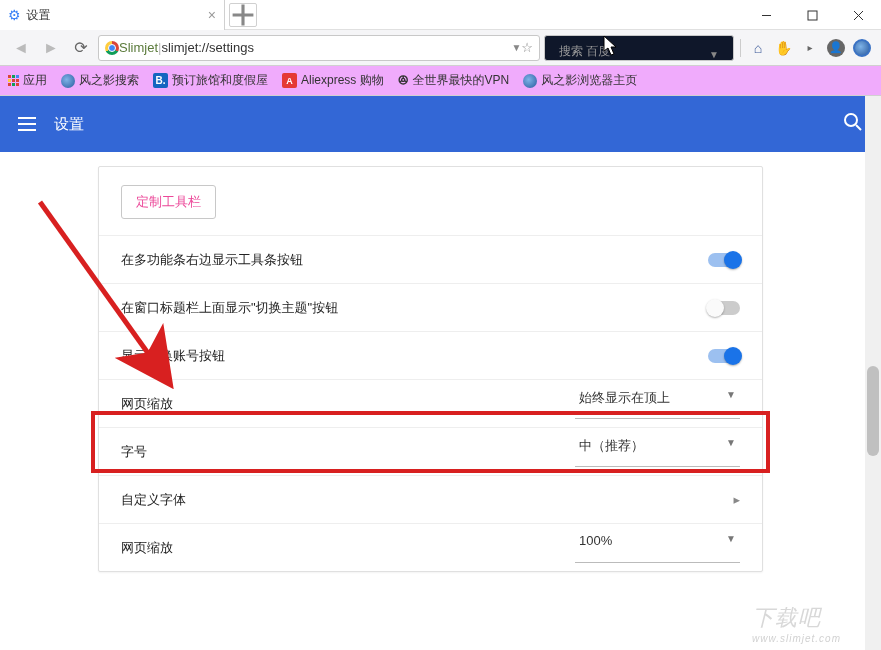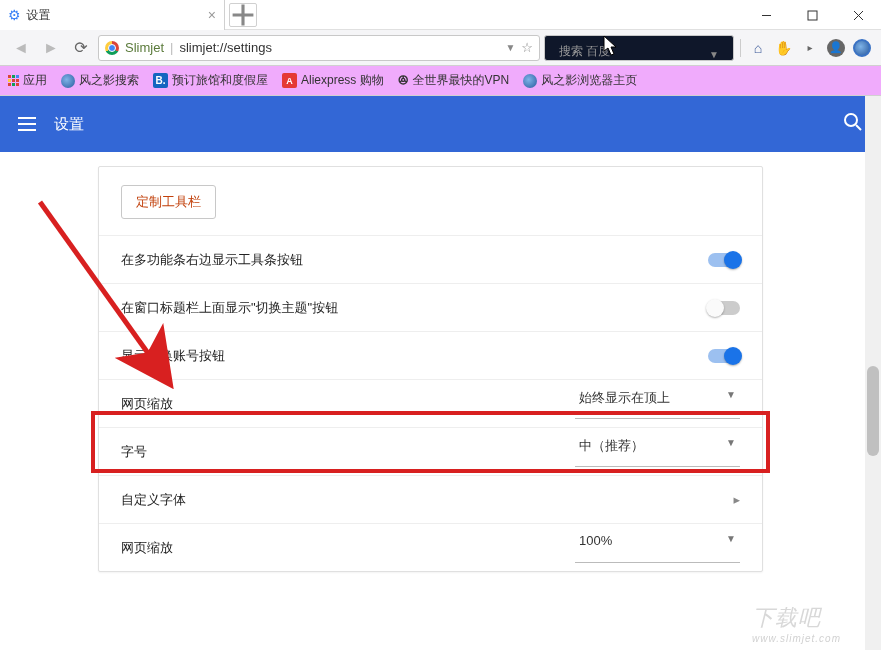--- a/index.html
+++ b/index.html
@@ -12,21 +12,21 @@
 .tab .close { margin-left: auto; color: #999; font-size: 14px; cursor: pointer; }
 .newtab { width: 28px; height: 24px; margin: 3px 0 0 4px; border: 1px solid #d0d0d0; border-radius: 2px; display: flex; align-items: center; justify-content: center; color: #888; font-size: 14px; }
 .win-controls { margin-left: auto; display: flex; height: 30px; }
 .win-btn { width: 46px; display: flex; align-items: center; justify-content: center; color: #555; font-size: 13px; }
 .win-btn svg { width: 11px; height: 11px; }
 
 
 .toolbar { height: 36px; background: #f5f5f7; border-bottom: 1px solid #d0d0d0; display: flex; align-items: center; padding: 0 8px; gap: 4px; }
 .nav-btn { width: 26px; height: 26px; display: flex; align-items: center; justify-content: center; color: #666; font-size: 16px; border-radius: 3px; }
 .nav-btn.disabled { color: #bbb; }
-.addrbar { flex: 1; height: 26px; background: #fff; border: 1px solid #c8c8c8; border-radius: 3px; display: flex; align-items: center; padding: 0 6px; font-size: 13px; color: #333; gap: 6px; }
+.addrbar { flex: 1; height: 26px; background: #fff; border: 1px solid #c8c8c8; border-radius: 3px; display: flex; align-items: center; padding: 0 6px; font-size: 13px; color: #333; }
 .addrbar .chrome-ico { width: 14px; height: 14px; border-radius: 50%; background: conic-gradient(#db4437 0 120deg,#0f9d58 120deg 240deg,#ffcd40 240deg 360deg); position: relative; }
 .addrbar .chrome-ico::after { content: ""; position: absolute; inset: 3px; background: #4285f4; border-radius: 50%; border: 1px solid #fff; }
 .addrbar .slimjet { color: #5a7a3a; }
 .addrbar .sep { color: #bbb; }
 .addrbar .url { color: #333; flex: 1; }
 .addrbar .dd { color: #888; font-size: 10px; }
 .addrbar .star { color: #888; }
 .searchbox { width: 190px; height: 26px; background: #0f172a; border: 1px solid #c8c8c8; border-radius: 3px; display: flex; align-items: flex-end; padding: 0 14px; font-size: 12px; color: #999; }
 .searchbox .dd { margin-left: auto; color: #888; font-size: 10px; }
 .tb-icon { width: 22px; height: 22px; display: flex; align-items: center; justify-content: center; color: #3b5998; font-size: 14px; }
@@ -53,21 +53,21 @@
 
 .page-header { height: 56px; background: #3367d6; color: #fff; display: flex; align-items: center; padding: 0 18px; gap: 18px; }
 .hamburger { width: 18px; height: 14px; display: flex; flex-direction: column; justify-content: space-between; }
 .hamburger div { height: 2px; background: #fff; }
 .page-title { font-size: 15px; }
 .search-ico { margin-left: auto; }
 
 
 .settings-body { position: absolute; left: 0; right: 16px; top: 56px; bottom: 0; overflow: hidden; }
 .panel { position: absolute; left: 98px; top: 14px; width: 665px; background: #fff; border: 1px solid #e0e0e0; border-radius: 2px; padding: 18px 0 0 0; box-shadow: 0 1px 2px rgba(0,0,0,0.05); }
-.custom-btn { margin: 0 0 16px 22px; display: inline-block; border: 1px solid #c8c8c8; border-radius: 3px; padding: 7px 14px; font-size: 13px; color: #c2410c; }
+.custom-btn { margin: 0 0 16px 22px; display: inline-block; border: 1px solid #c8c8c8; border-radius: 3px; padding: 7px 14px; font-size: 13px; color: #ec4899; }
 .row { height: 48px; border-top: 1px solid #eee; display: flex; align-items: center; padding: 0 22px; font-size: 13px; color: #222; position: relative; }
 .row .ctrl { margin-left: auto; display: flex; align-items: center; }
 .toggle { width: 32px; height: 14px; border-radius: 8px; position: relative; }
 .toggle::after { content: ""; position: absolute; width: 18px; height: 18px; border-radius: 50%; top: -2px; box-shadow: 0 1px 2px rgba(0,0,0,0.3); }
 .toggle.on { background: #9cc0f0; } .toggle.on::after { right: -2px; background: #1a73e8; }
 .toggle.off { background: #ccc; } .toggle.off::after { left: -2px; background: #fafafa; }
 .select { min-width: 165px; height: 30px; border-bottom: 1px solid #bbb; display: flex; align-items: flex-start; font-size: 13px; color: #333; padding: 0 4px; }
 .select .arr { margin-left: auto; color: #777; font-size: 10px; }
 .chev { color: #888; font-size: 13px; }
 

